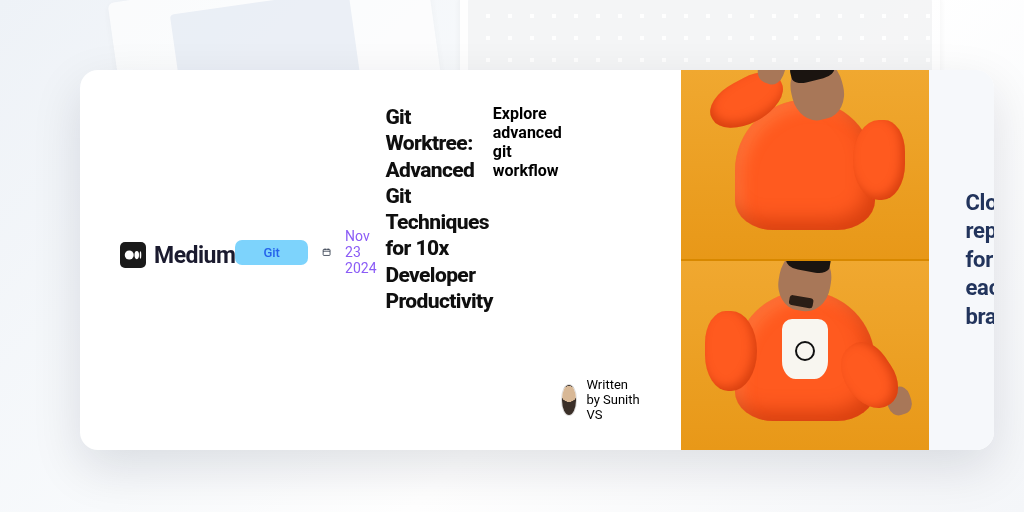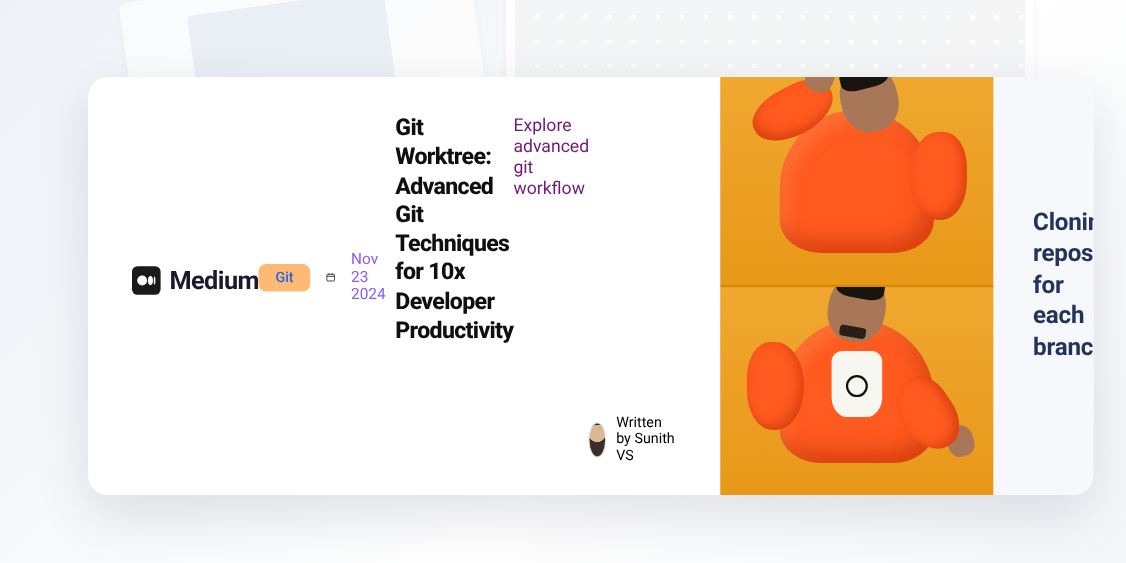--- a/index.html
+++ b/index.html
@@ -9,25 +9,25 @@
 .bg-keyboard::before{content:"";position:absolute;top:8px;left:8px;right:8px;bottom:8px;background:repeating-linear-gradient(90deg,#eaecef 0 18px,transparent 18px 22px),repeating-linear-gradient(0deg,#eaecef 0 18px,transparent 18px 22px);border-radius:4px;opacity:.5}
 .bg-paper{position:absolute;top:-20px;left:120px;width:320px;height:200px;background:#fff;border-radius:6px;transform:rotate(-8deg);box-shadow:0 2px 10px rgba(0,0,0,.05);opacity:.7}
 .bg-paper::after{content:"";position:absolute;top:20px;left:60px;width:180px;height:100px;background:#e8edf5;border-radius:4px}
 .card{position:absolute;top:70px;left:80px;right:30px;height:380px;background:#fff;border-radius:18px;box-shadow:0 18px 50px rgba(10,20,40,.12);display:flex;overflow:hidden}
 .left{flex:0 0 430px;padding:34px 38px 28px 40px;display:flex;flex-direction:row}
 .brand{display:flex;align-items:center;gap:8px;margin-bottom:16px}
 .brand-icon{width:26px;height:26px;background:#1a1a1a;border-radius:5px;display:flex;align-items:center;justify-content:center}
 .brand-icon svg{width:18px;height:18px;fill:#fff}
 .brand-text{font-size:23px;font-weight:700;color:#1a1a2e;letter-spacing:-.5px}
 .meta{display:flex;align-items:center;gap:14px;margin-bottom:22px}
-.tag{background:#fdba74;color:#2563eb;font-size:13px;font-weight:500;padding:5px 15px;border-radius:7px}
+.tag{background:#7dd3fc;color:#2563eb;font-size:13px;font-weight:500;padding:5px 28px;border-radius:7px}
 .calendar-icon{width:18px;height:18px;stroke:#1e293b;stroke-width:2;fill:none}
 .date{font-size:14px;color:#8b5cf6;font-weight:400}
 .title{font-size:21px;line-height:1.25;font-weight:800;color:#0f0f0f;letter-spacing:-.6px;margin-bottom:22px}
-.subtitle{font-size:16px;color:#701a75;font-weight:400;margin-bottom:36px}
+.subtitle{font-size:16px;color:#000000;font-weight:700;margin-bottom:36px}
 .author{display:flex;align-items:center;gap:10px;margin-top:auto}
 .avatar{width:30px;height:30px;border-radius:50%;background:radial-gradient(circle at 50% 30%,#d8b896 0 35%,#3a2f28 36% 100%);box-shadow:0 0 0 1px #ddd}
 .author-text{font-size:13px;color:#000000}
 .meme{flex:0 0 248px;display:flex;flex-direction:column;background:#e8a020}
 .panel{flex:1;position:relative;overflow:hidden;background:linear-gradient(180deg,#f0a830,#e89818)}
 .panel+.panel{border-top:2px solid #d88800}
 .drake{position:absolute;left:50%;top:50%;transform:translate(-50%,-50%)}
 .jacket{width:140px;height:130px;background:#ff5a1f;border-radius:55% 55% 30% 30%/60% 60% 25% 25%;position:relative;box-shadow:inset -8px -10px 18px rgba(180,40,0,.5),inset 8px 8px 14px rgba(255,150,90,.4)}
 .jacket::before,.jacket::after{content:"";position:absolute;background:#ff5a1f;border-radius:50%;box-shadow:inset -4px -4px 10px rgba(180,40,0,.5)}
 .jacket::before{width:52px;height:80px;left:-30px;top:20px;border-radius:40% 50% 50% 45%}

